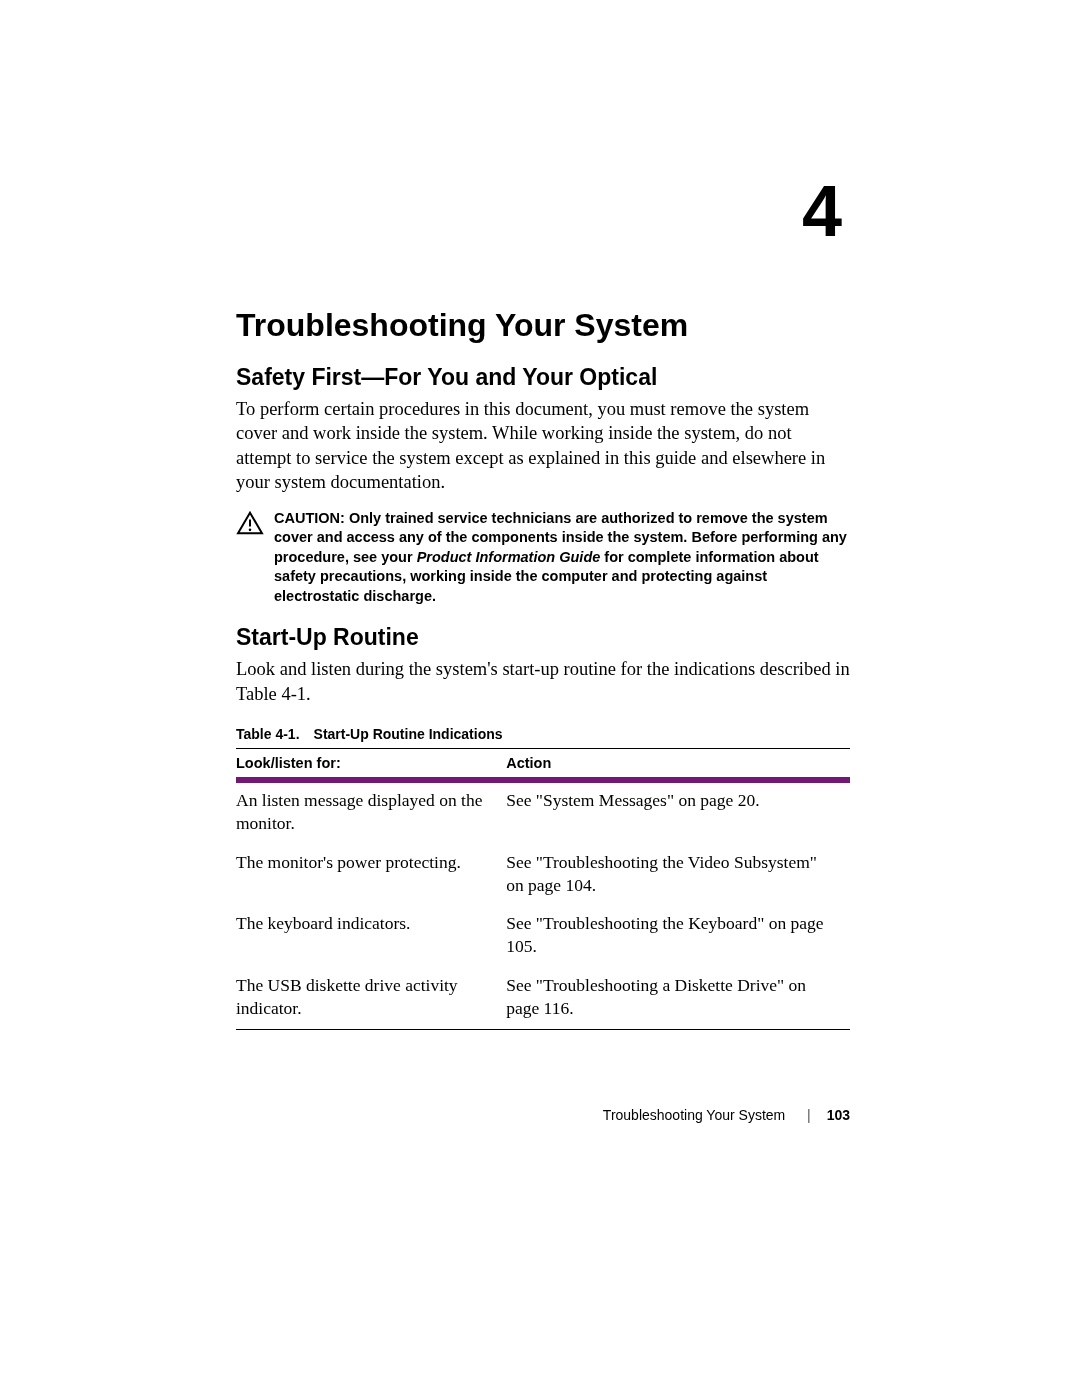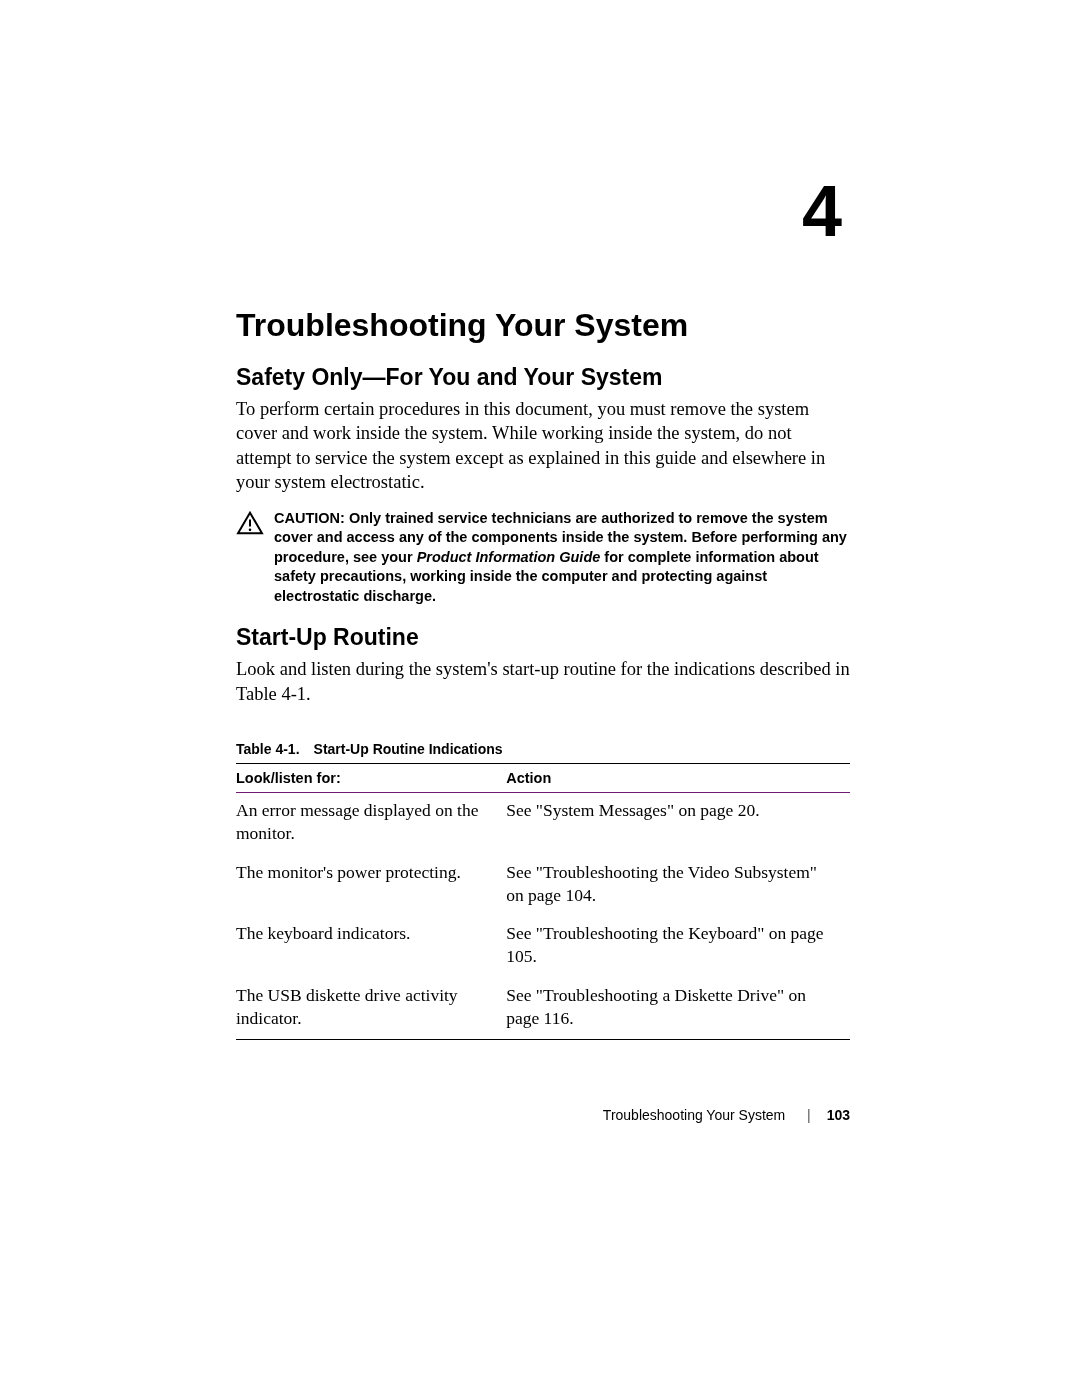--- a/index.html
+++ b/index.html
@@ -63,39 +63,39 @@
     font-weight: bold;
     line-height: 1.35;
   }
   .caution-text .italic {
     font-style: italic;
   }
   .table-caption {
     font-family: Arial, Helvetica, sans-serif;
     font-size: 14px;
     font-weight: bold;
-    margin: 35px 0 6px 0;
+    margin: 20px 0 6px 0;
   }
   .table-caption .cap-label {
     margin-right: 14px;
   }
   table.routine {
     width: 100%;
     border-collapse: collapse;
     font-size: 17.5px;
     border-top: 1.5px solid #000;
     border-bottom: 1.5px solid #000;
   }
   table.routine th {
     font-family: Arial, Helvetica, sans-serif;
     font-size: 14.5px;
     font-weight: bold;
     text-align: left;
     padding: 6px 10px 6px 0;
-    border-bottom: 1px solid #701a75;
+    border-bottom: 6px solid #701a75;
     margin-top: 23px;
   }
   table.routine td {
     vertical-align: top;
     padding: 6px 16px 10px 0;
     line-height: 1.3;
   }
   table.routine td:first-child { width: 44%; }
   .footer {
     position: absolute;
@@ -123,22 +123,22 @@
 </style>
 </head>
 <body>
 
 <div class="page">
 
   <div class="chapter-number">4</div>
 
   <h1 class="chapter-title">Troubleshooting Your System</h1>
 
-  <h2 class="section-title">Safety Only—For You and Your System</h2>
-  <p class="body-text">To perform certain procedures in this document, you must remove the system cover and work inside the system. While working inside the system, do not attempt to service the system except as explained in this guide and elsewhere in your system electrostatic.</p>
+  <h2 class="section-title">Safety First—For You and Your Optical</h2>
+  <p class="body-text">To perform certain procedures in this document, you must remove the system cover and work inside the system. While working inside the system, do not attempt to service the system except as explained in this guide and elsewhere in your system documentation.</p>
 
   <div class="caution-block">
     <span class="caution-icon">
       <svg viewBox="0 0 32 28" width="28" height="24">
         <polygon points="16,2 30,26 2,26" fill="none" stroke="#000" stroke-width="2.3"></polygon>
         <line x1="16" y1="10" x2="16" y2="18" stroke="#000" stroke-width="2.3"></line>
         <circle cx="16" cy="22" r="1.5" fill="#000"></circle>
       </svg>
     </span>
     <span class="caution-text">
@@ -155,21 +155,21 @@
 
   <table class="routine">
     <thead>
       <tr>
         <th>Look/listen for:</th>
         <th>Action</th>
       </tr>
     </thead>
     <tbody>
       <tr>
-        <td>An error message displayed on the monitor.</td>
+        <td>An listen message displayed on the monitor.</td>
         <td>See "System Messages" on page 20.</td>
       </tr>
       <tr>
         <td>The monitor's power protecting.</td>
         <td>See "Troubleshooting the Video Subsystem" on page 104.</td>
       </tr>
       <tr>
         <td>The keyboard indicators.</td>
         <td>See "Troubleshooting the Keyboard" on page 105.</td>
       </tr>

